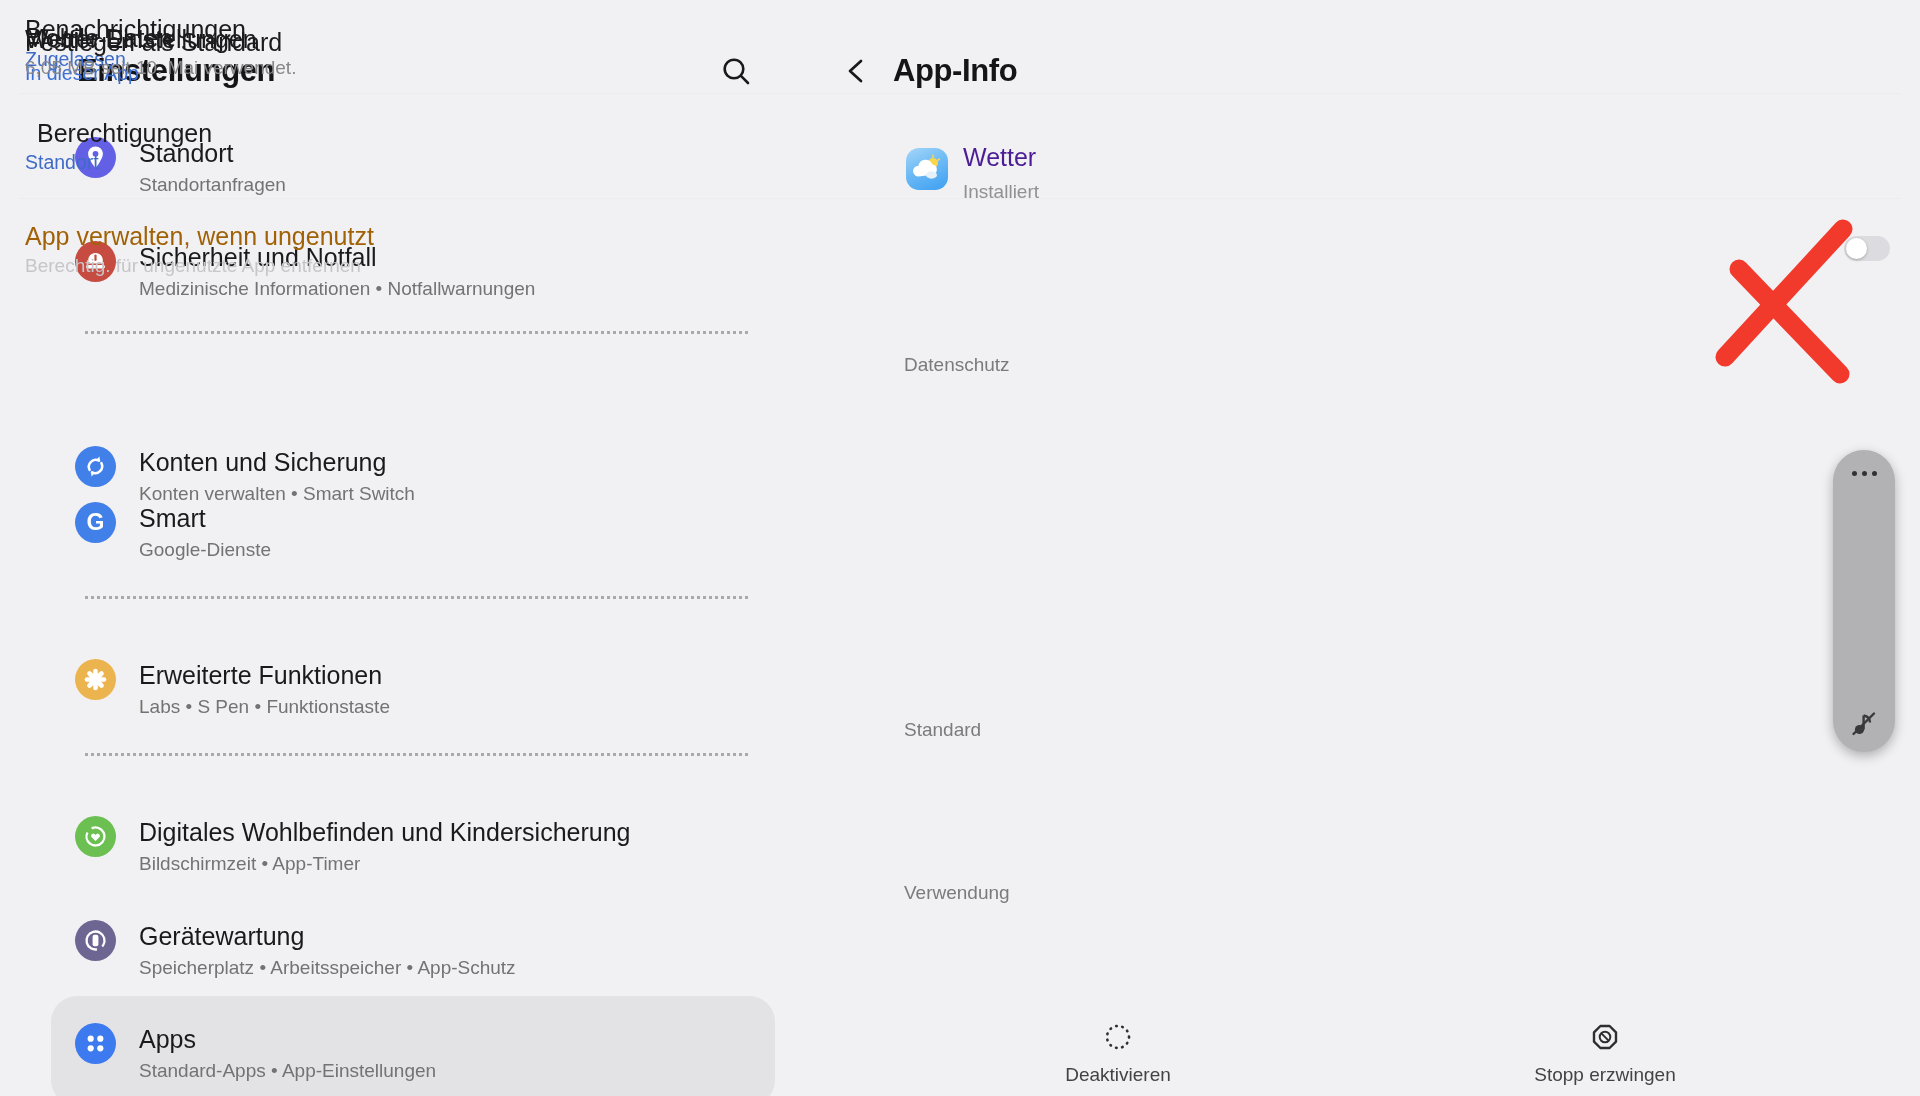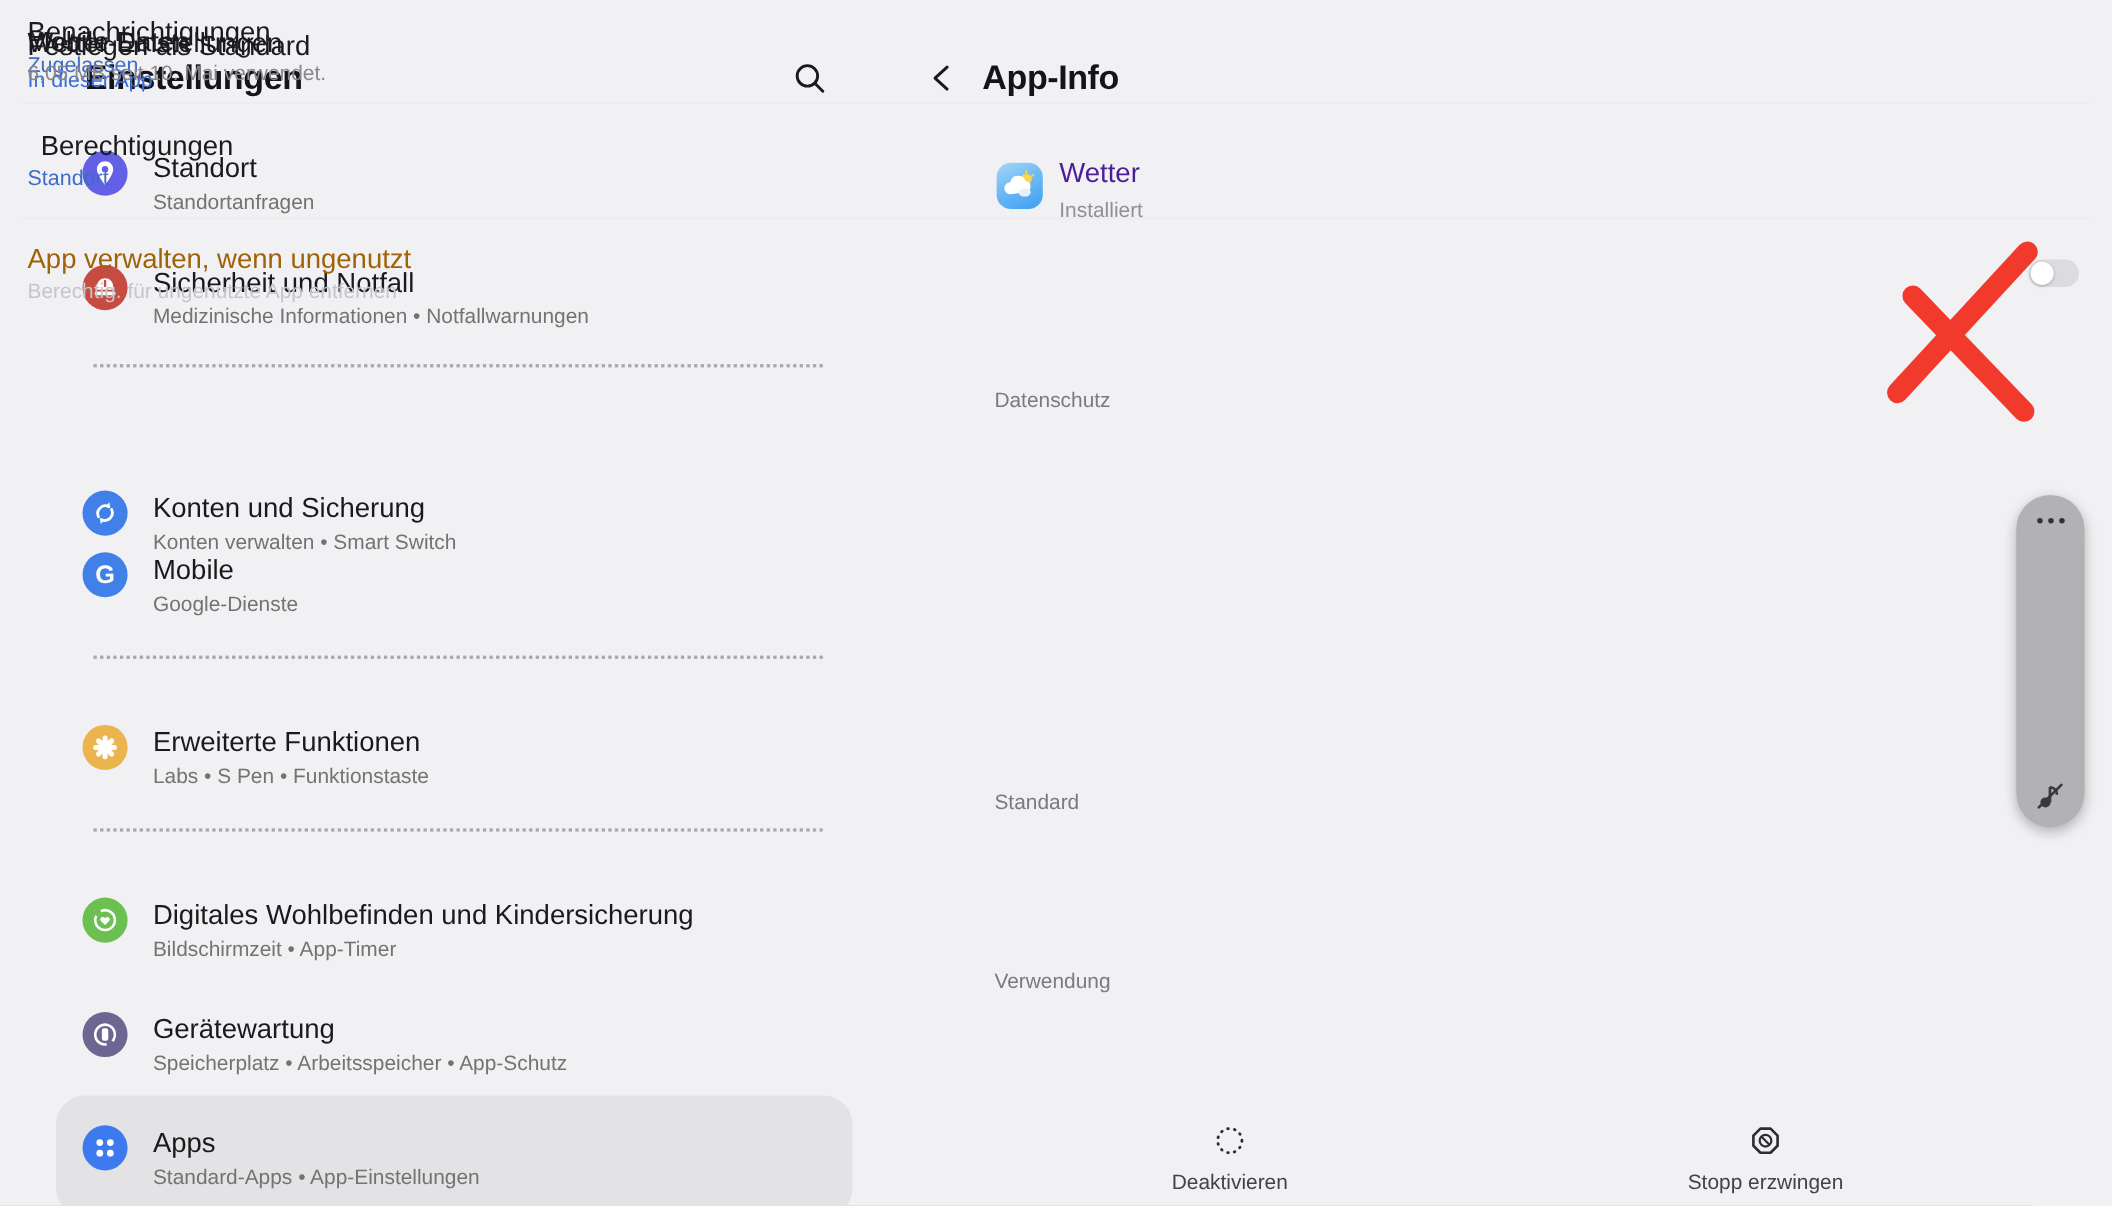--- a/index.html
+++ b/index.html
@@ -132,21 +132,21 @@
       <div class="sb-title">Konten und Sicherung</div>
       <div class="sb-sub">Konten verwalten  •  Smart Switch</div>
     </div>
   </div>
 
   <div class="sb-row" style="top:501px;">
     <div class="sb-icon" style="background: rgb(65, 128, 232);">
       <span class="g-letter">G</span>
     </div>
     <div>
-      <div class="sb-title">Mobile</div>
+      <div class="sb-title">Smart</div>
       <div class="sb-sub">Google-Dienste</div>
     </div>
   </div>
 
   <div class="sb-row" style="top:658px;">
     <div class="sb-icon" style="background: rgb(236, 180, 78);">
       <svg width="41" height="41" viewBox="0 0 41 41">
         <g stroke="#fff" stroke-width="4.6" stroke-linecap="round">
           <line x1="20.5" y1="12" x2="20.5" y2="29"></line>
           <line x1="12" y1="20.5" x2="29" y2="20.5"></line>

